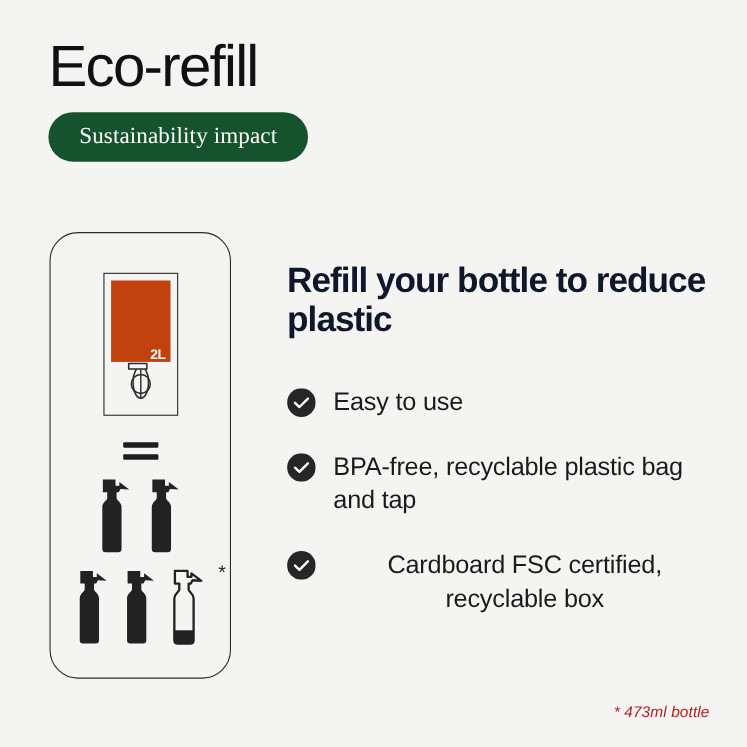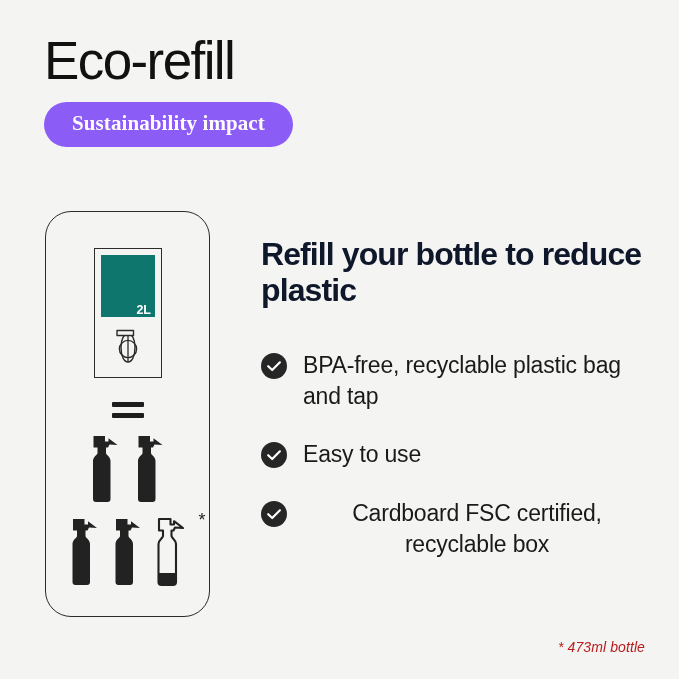--- a/index.html
+++ b/index.html
@@ -28,26 +28,26 @@
     font-weight: 400;
     letter-spacing: -1.6px;
     line-height: 1.06;
     color: #111111;
     margin: 0;
     white-space: nowrap;
   }
   #badge {
     display: inline-block;
     margin-top: 13px;
-    background: #8b5cf6;
+    background: #14532d;
     color: #fdfcfa;
     border-radius: 999px;
     padding: 9px 28px 11px 28px;
     font-family: "Liberation Serif", serif;
-    font-weight: 700;
+    font-weight: 400;
     font-size: 21px;
     letter-spacing: 0.1px;
     line-height: 1.2;
     white-space: nowrap;
   }
 
   
   #illustration-panel {
     position: absolute;
     left: 45px;
@@ -71,22 +71,22 @@
     border: 1.3px solid #2b2b2b;
     box-sizing: border-box;
     background: #f4f4f3;
     position: relative;
   }
   #refill-bag {
     position: absolute;
     left: 6px;
     top: 6px;
     right: 6px;
-    height: 62px;
-    background: #0f766e;
+    height: 74px;
+    background: #c2410c;
   }
   #refill-volume-label {
     position: absolute;
     right: 4px;
     bottom: 1px;
     color: #ffffff;
     font-size: 12.5px;
     font-weight: 700;
     letter-spacing: -0.3px;
     line-height: 1;
@@ -252,31 +252,31 @@
 <div id="content">
   <h2 id="content-heading">Refill your bottle to reduce plastic</h2>
 
   <div class="feature-item">
     <span class="check-icon">
       <svg width="26" height="26" viewBox="0 0 26 26" fill="none">
         <circle cx="13" cy="13" r="13" fill="#262626"></circle>
         <path d="M7.2 13.2 L11.2 17 L18.9 9.3" stroke="#ffffff" stroke-width="2.2" stroke-linecap="round" stroke-linejoin="round" fill="none"></path>
       </svg>
     </span>
-    <span class="feature-label">BPA-free, recyclable plastic bag and tap</span>
+    <span class="feature-label">Easy to use</span>
   </div>
 
   <div class="feature-item">
     <span class="check-icon">
       <svg width="26" height="26" viewBox="0 0 26 26" fill="none">
         <circle cx="13" cy="13" r="13" fill="#262626"></circle>
         <path d="M7.2 13.2 L11.2 17 L18.9 9.3" stroke="#ffffff" stroke-width="2.2" stroke-linecap="round" stroke-linejoin="round" fill="none"></path>
       </svg>
     </span>
-    <span class="feature-label">Easy to use</span>
+    <span class="feature-label">BPA-free, recyclable plastic bag and tap</span>
   </div>
 
   <div class="feature-item">
     <span class="check-icon">
       <svg width="26" height="26" viewBox="0 0 26 26" fill="none">
         <circle cx="13" cy="13" r="13" fill="#262626"></circle>
         <path d="M7.2 13.2 L11.2 17 L18.9 9.3" stroke="#ffffff" stroke-width="2.2" stroke-linecap="round" stroke-linejoin="round" fill="none"></path>
       </svg>
     </span>
     <span class="feature-label">Cardboard FSC certified, recyclable box</span>

